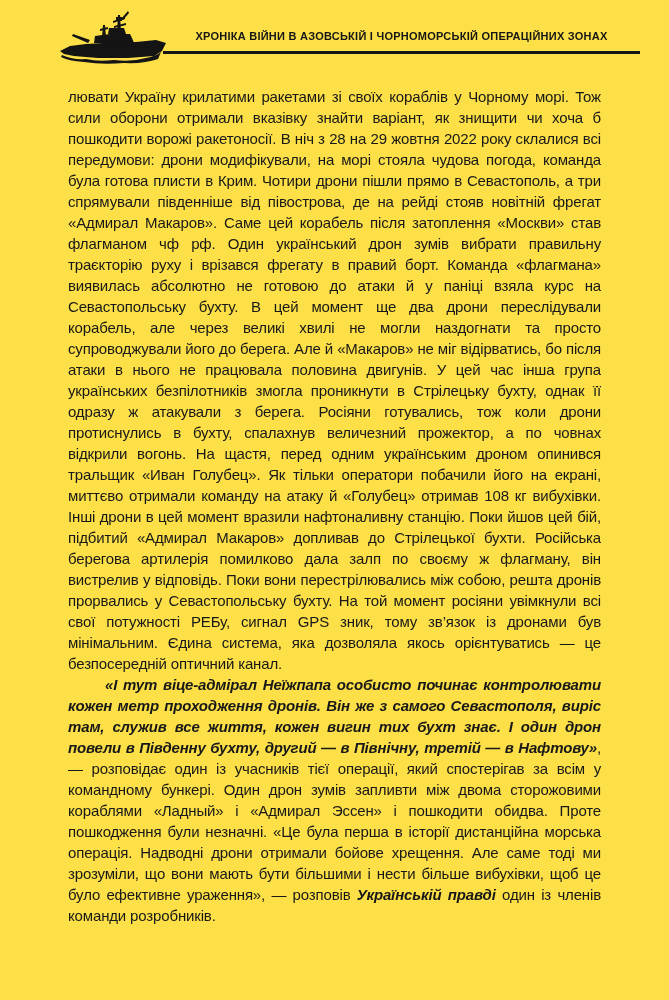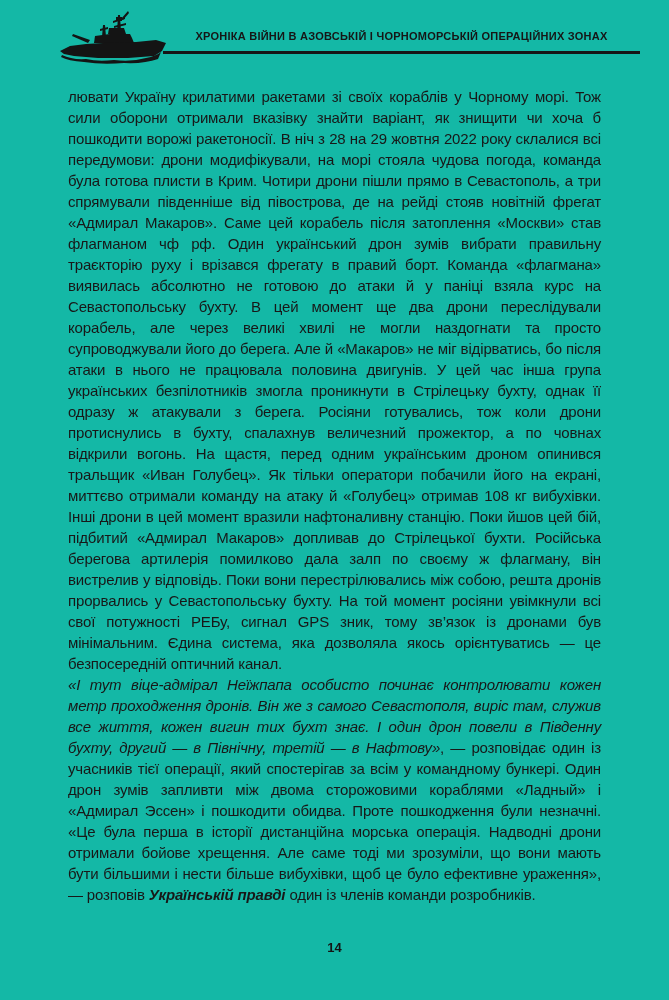--- a/index.html
+++ b/index.html
@@ -5,21 +5,21 @@
   html, body {
     margin: 0;
     padding: 0;
     background: #d8d8d8;
   }
   .page {
     position: relative;
     width: 669px;
     height: 1000px;
     margin: 0 auto;
-    background: #14b8a6;
+    background: #fde047;
     color: #141414;
     font-family: "Liberation Sans", sans-serif;
     overflow: hidden;
   }
 
   
   .header {
     position: absolute;
     top: 0; left: 0; right: 0;
     height: 70px;
@@ -63,21 +63,21 @@
     letter-spacing: -0.15px;
     text-align: justify;
     color: #181818;
   }
   .body-text p {
     margin: 0;
     padding: 0;
   }
   .seg-regular { font-style: normal; font-weight: normal; }
   .seg-italic { font-style: italic; font-weight: bold; }
-  .seg-bold-italic { font-style: italic; font-weight: normal; }
+  .seg-bold-italic { font-style: italic; font-weight: bold; margin-left: 37px; }
 
   
   .page-number {
     position: absolute;
     left: 0;
     top: 940px;
     width: 669px;
     text-align: center;
     font-size: 13px;
     font-weight: bold;
@@ -113,15 +113,14 @@
     </svg>
     <div class="header-title">ХРОНІКА ВІЙНИ В АЗОВСЬКІЙ І ЧОРНОМОРСЬКІЙ ОПЕРАЦІЙНИХ ЗОНАХ</div>
     <div class="header-rule"></div>
   </div>
 
   <div class="body-text" id="body-text">
       <p><span class="seg-regular">лювати Україну крилатими ракетами зі своїх кораблів у Чорному морі. Тож сили оборони отримали вказівку знайти варіант, як знищити чи хоча б пошкодити ворожі ракетоносії. В ніч з 28 на 29 жовтня 2022 року склалися всі передумови: дрони модифікували, на морі стояла чудова погода, команда була готова плисти в Крим. Чотири дрони пішли прямо в Севастополь, а три спрямували південніше від півострова, де на рейді стояв новітній фрегат «Адмирал Макаров». Саме цей корабель після затоплення «Москви» став флагманом чф рф. Один український дрон зумів вибрати правильну траєкторію руху і врізався фрегату в правий борт. Команда «флагмана» виявилась абсолютно не готовою до атаки й у паніці взяла курс на Севастопольську бухту. В цей момент ще два дрони переслідували корабель, але через великі хвилі не могли наздогнати та просто супроводжували його до берега. Але й «Макаров» не міг відірватись, бо після атаки в нього не працювала половина двигунів. У цей час інша група українських безпілотників змогла проникнути в Стрілецьку бухту, однак її одразу ж атакували з берега. Росіяни готувались, тож коли дрони протиснулись в бухту, спалахнув величезний прожектор, а по човнах відкрили вогонь. На щастя, перед одним українським дроном опинився тральщик «Иван Голубец». Як тільки оператори побачили його на екрані, миттєво отримали команду на атаку й «Голубец» отримав 108 кг вибухівки. Інші дрони в цей момент вразили нафтоналивну станцію. Поки йшов цей бій, підбитий «Адмирал Макаров» допливав до Стрілецької бухти. Російська берегова артилерія помилково дала залп по своєму ж флагману, він вистрелив у відповідь. Поки вони перестрілювались між собою, решта дронів прорвались у Севастопольську бухту. На той момент росіяни увімкнули всі свої потужності РЕБу, сигнал GPS зник, тому зв’язок із дронами був мінімальним. Єдина система, яка дозволяла якось орієнтуватись — це безпосередній оптичний канал.</span></p>
       <p><span class="seg-bold-italic">«І тут віце-адмірал Неїжпапа особисто починає контролювати кожен метр проходження дронів. Він же з самого Севастополя, виріс там, служив все життя, кожен вигин тих бухт знає. І один дрон повели в Південну бухту, другий — в Північну, третій — в Нафтову»</span><span class="seg-regular">, — розповідає один із учасників тієї операції, який спостерігав за всім у командному бункері. Один дрон зумів запливти між двома сторожовими кораблями «Ладный» і «Адмирал Эссен» і пошкодити обидва. Проте пошкодження були незначні. «Це була перша в історії дистанційна морська операція. Надводні дрони отримали бойове хрещення. Але саме тоді ми зрозуміли, що вони мають бути більшими і нести більше вибухівки, щоб це було ефективне ураження», — розповів </span><span class="seg-italic">Українській правді</span><span class="seg-regular"> один із членів команди розробників.</span></p>
     </div>
 
-  <div class="page-number">14</div>
 
 </div>
 
 </body></html>

